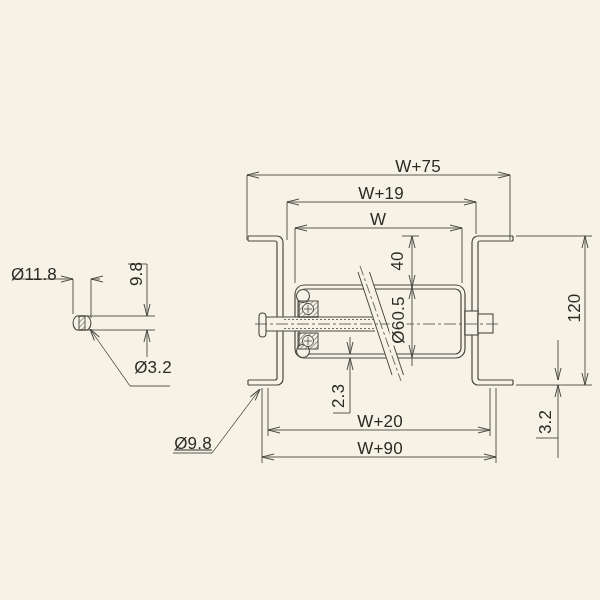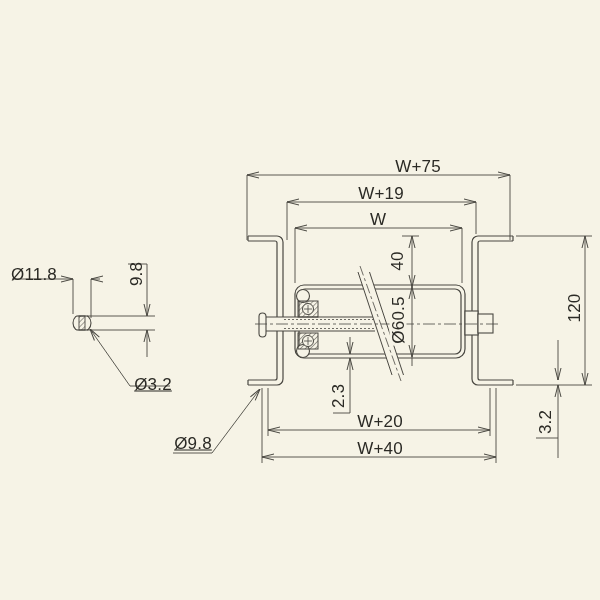--- a/index.html
+++ b/index.html
@@ -156,19 +156,19 @@
 
 <div class="lbl" style="left:378px; top:166px;margin-left:40px;">W+75</div>
 <div class="lbl" style="left:381px; top:193px;">W+19</div>
 <div class="lbl" style="left:378px; top:219px;">W</div>
 <div class="lbl rot" style="left:397px; top:261px;">40</div>
 <div class="lbl rot mask" style="left:398px; top:320px;">Ø60.5</div>
 <div class="lbl rot" style="left:574px; top:308px;">120</div>
 <div class="lbl rot" style="left:545px; top:422px;">3.2</div>
 <div class="lbl rot" style="left:338px; top:396px;">2.3</div>
 <div class="lbl" style="left:380px; top:421px;">W+20</div>
-<div class="lbl" style="left:380px; top:448px;">W+40</div>
+<div class="lbl" style="left:380px; top:448px;">W+90</div>
 <div class="lbl" style="left:193px; top:443px;text-decoration:underline;">Ø9.8</div>
 <div class="lbl" style="left:34px; top:266px;margin-top:8px;">Ø11.8</div>
 <div class="lbl rot" style="left:136px; top:274px;">9.8</div>
-<div class="lbl" style="left:153px; top:384px;text-decoration:underline;">Ø3.2</div>
+<div class="lbl" style="left:153px; top:367px;">Ø3.2</div>
 
 </div>
 
 </body></html>

